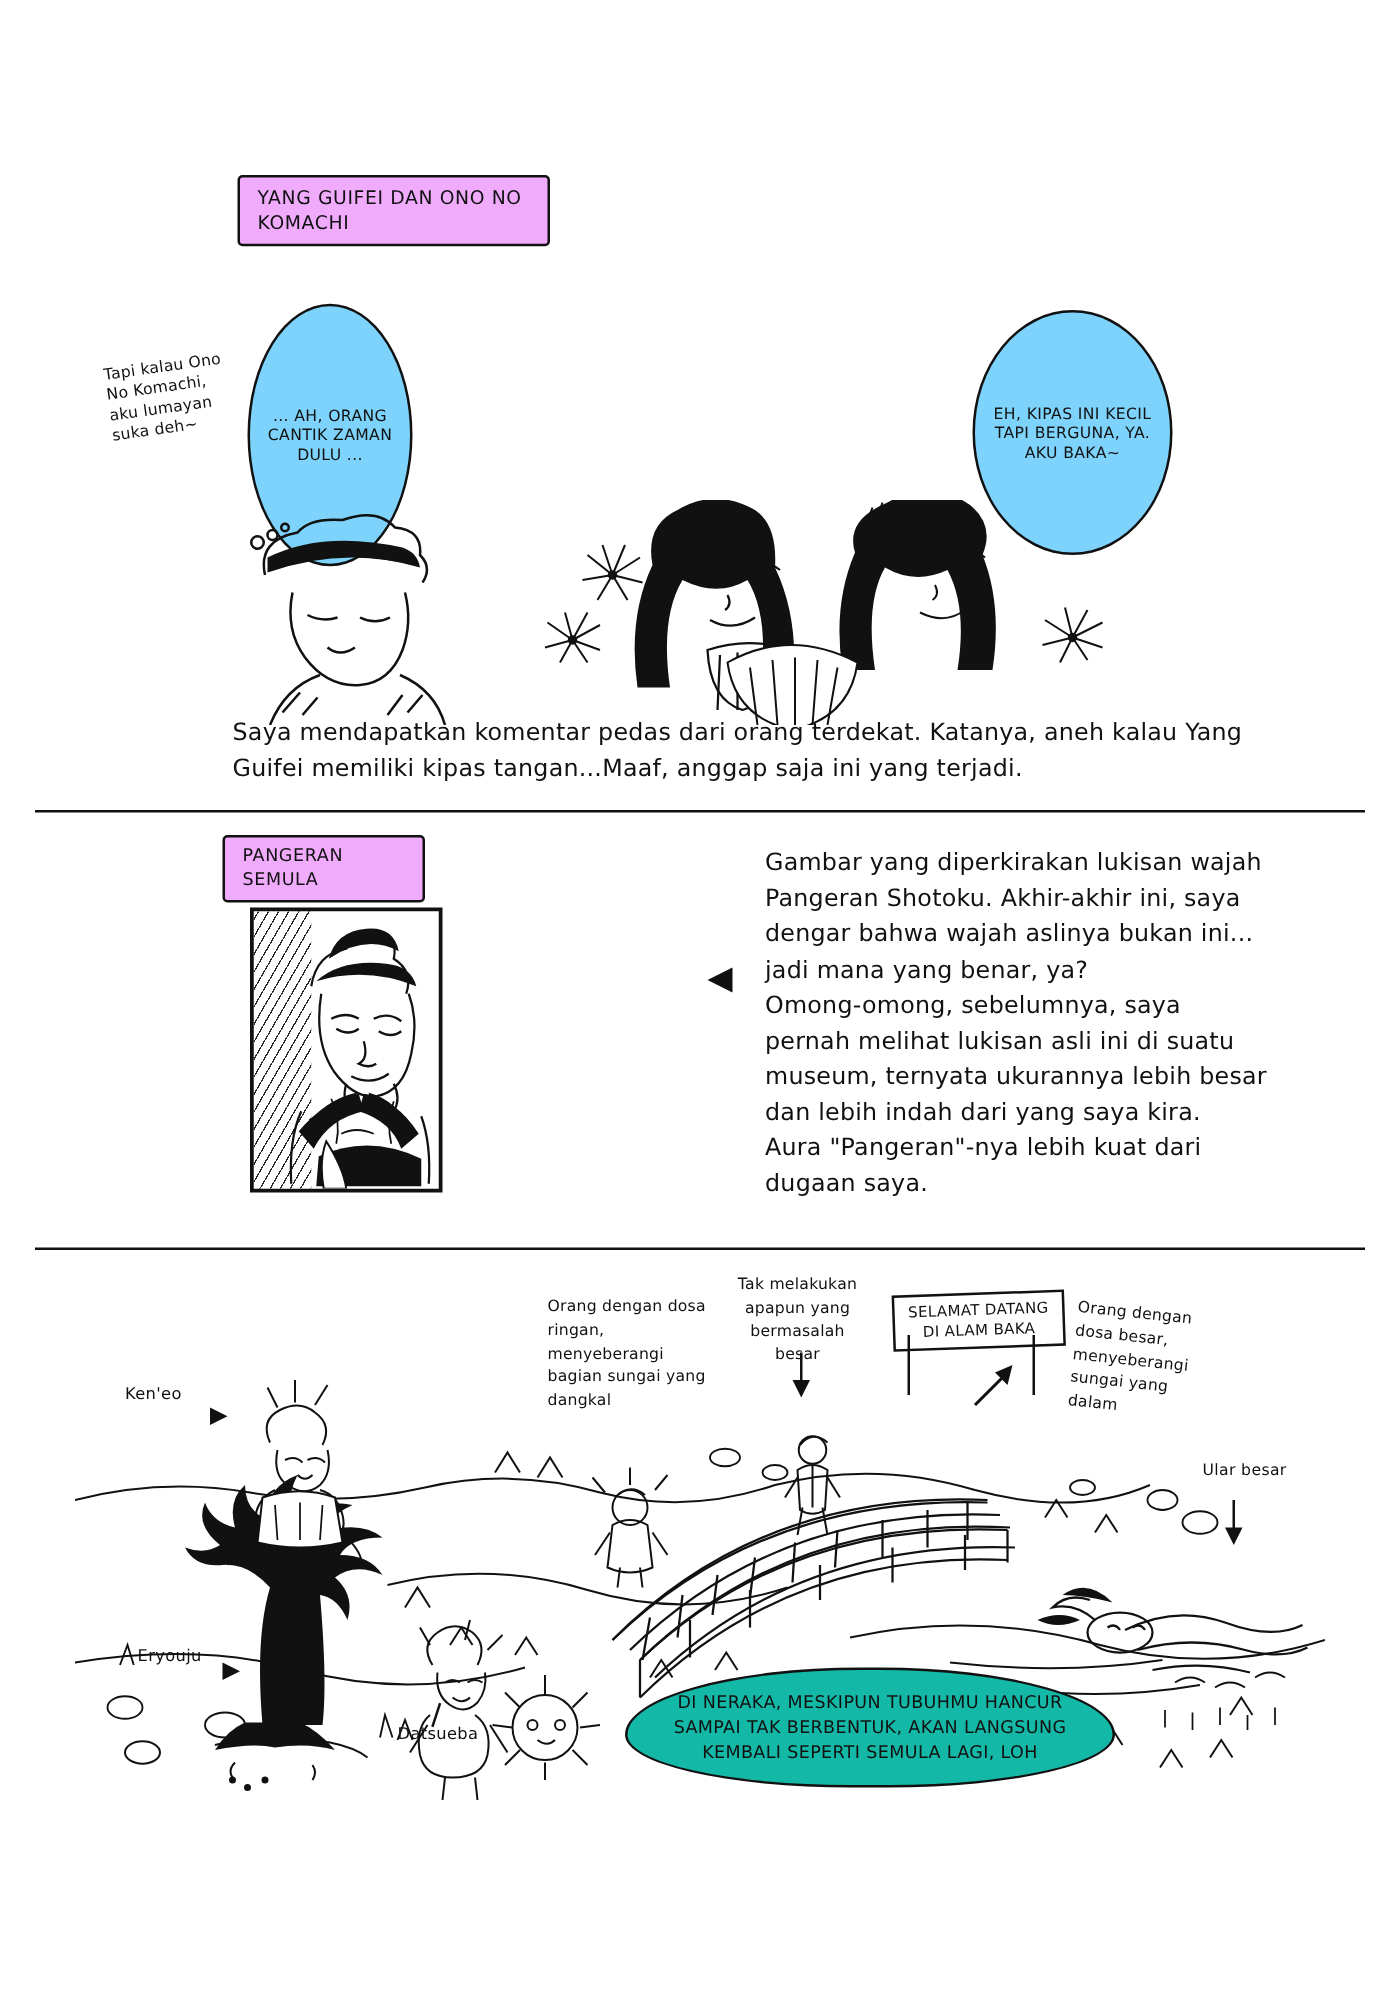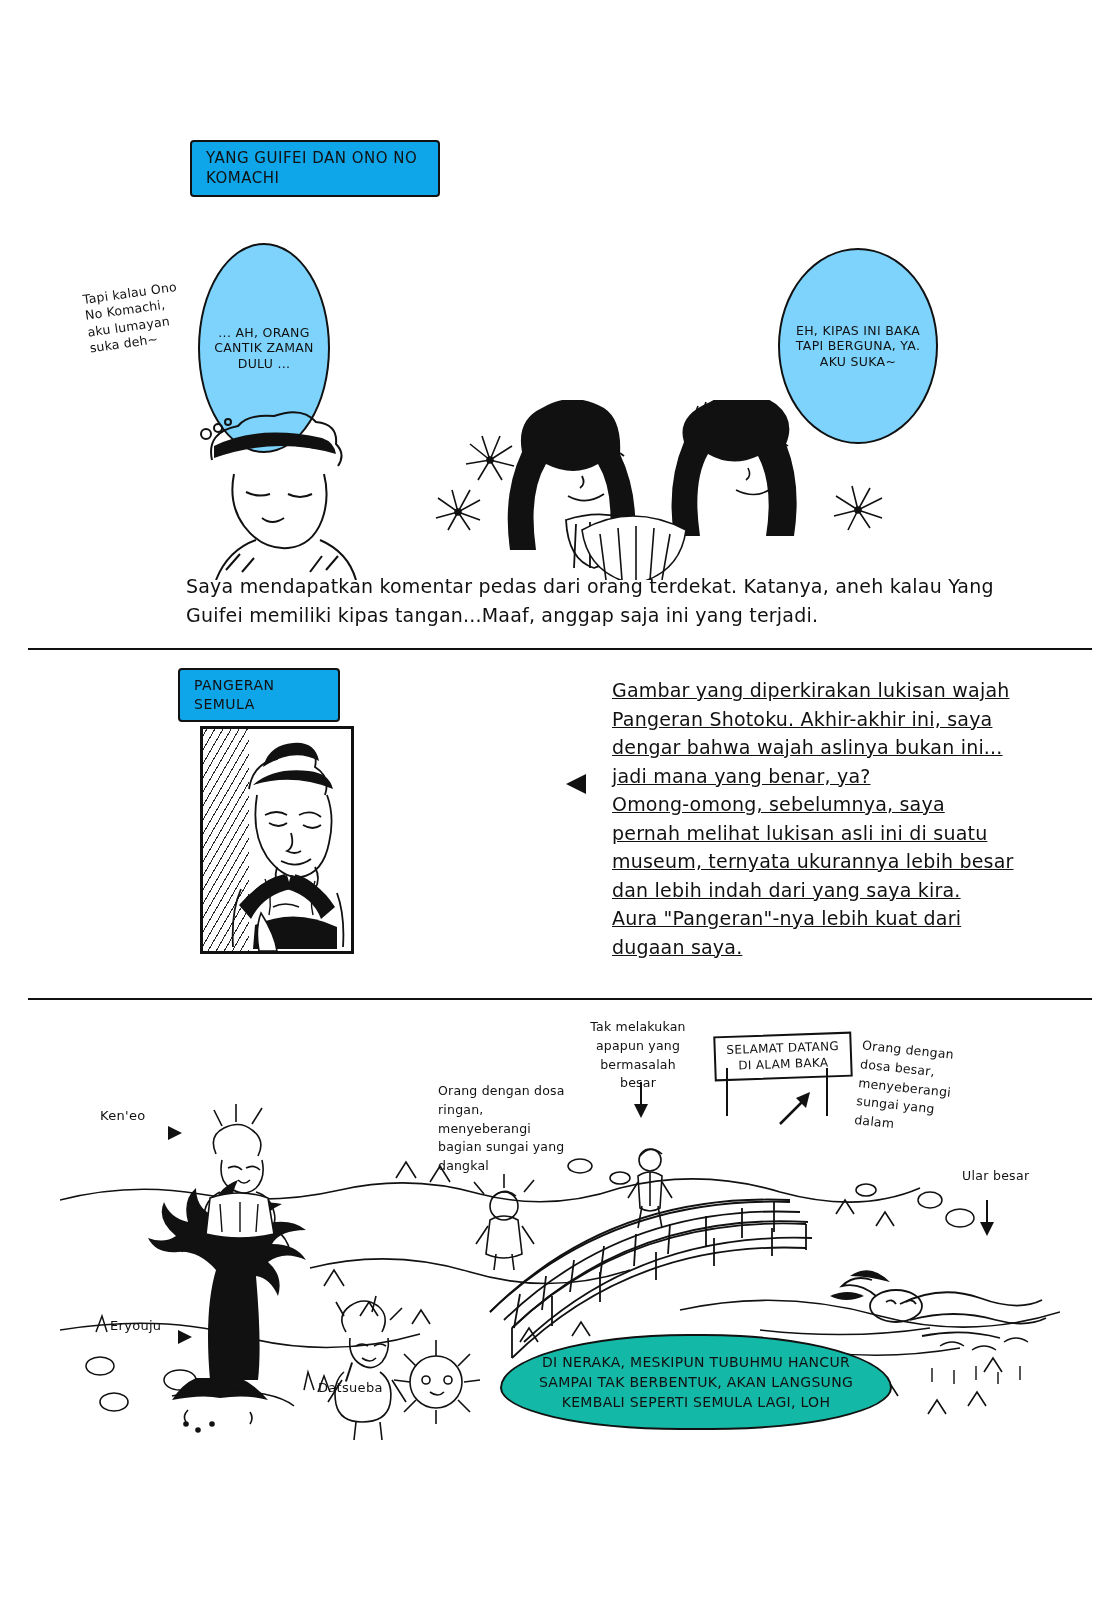--- a/index.html
+++ b/index.html
@@ -21,21 +21,21 @@
   }
   
   .abs { position: absolute; }
   .caption-box {
     border: 2px solid #111;
     border-radius: 4px;
     padding: 6px 14px;
     font-size: 15px;
     line-height: 1.35;
     letter-spacing: .5px;
-    background: #0ea5e9;
+    background: #f0abfc;
     text-align: left;
   }
   .divider {
     position: absolute;
     left: 28px;
     right: 28px;
     height: 2px;
     background: #111;
   }
   .narration {
@@ -146,21 +146,21 @@
 
   <div class="abs" style="left:190px; top:140px;">
     <div class="caption-box" style="width:218px;">YANG GUIFEI DAN ONO NO KOMACHI</div>
   </div>
 
   <div class="small-note rot-note" style="left:86px; top:285px; width:98px;">Tapi kalau Ono No Komachi, aku lumayan suka deh~</div>
 
   <div class="bubble" style="left:198px; top:243px; width:132px; height:210px;">... AH, ORANG CANTIK ZAMAN DULU ...</div>
 
 
-  <div class="bubble" style="left:778px; top:248px; width:160px; height:196px;">EH, KIPAS INI BAKA TAPI BERGUNA, YA. AKU SUKA~</div>
+  <div class="bubble" style="left:778px; top:248px; width:160px; height:196px;">EH, KIPAS INI KECIL TAPI BERGUNA, YA. AKU BAKA~</div>
 
   <svg class="abs" style="left:190px; top:400px;" width="770" height="180" viewBox="0 0 770 180">
 
     <g fill="none" stroke="#111" stroke-width="2">
       <path d="M22 60 q-6 -28 26 -34 q10 -12 36 -10 q28 -10 42 6 q22 2 20 22 q10 10 2 22"></path>
       <path d="M30 52 q40 -14 96 -4"></path>
       <path d="M44 74 q-6 30 10 52 q18 24 44 22 q24 -2 34 -28 q8 -22 2 -46"></path>
       <path d="M56 92 q12 6 24 2"></path>
       <path d="M98 94 q12 6 24 0"></path>
       <path d="M72 118 q10 8 22 0"></path>
@@ -253,21 +253,21 @@
         <path d="M62 150 q8 18 4 36 M112 152 q-6 18 -2 34"></path>
         <path d="M70 178 q12 -6 26 0"></path>
       </g>
       <path d="M58 184 q14 22 16 38 h-18 q-4 -22 2 -38z" fill="#fff" stroke="#111" stroke-width="1.6"></path>
     </svg>
   </div>
 
 
   <div class="arrow-l" style="left:566px; top:774px;"></div>
 
-  <div class="narration abs" style="left:612px; top:676px; width:404px; white-space:pre-line;text-decoration:underline;">Gambar yang diperkirakan lukisan wajah Pangeran Shotoku. Akhir-akhir ini, saya dengar bahwa wajah aslinya bukan ini... jadi mana yang benar, ya?
+  <div class="narration abs" style="left:612px; top:676px; width:404px; white-space:pre-line;">Gambar yang diperkirakan lukisan wajah Pangeran Shotoku. Akhir-akhir ini, saya dengar bahwa wajah aslinya bukan ini... jadi mana yang benar, ya?
 Omong-omong, sebelumnya, saya pernah melihat lukisan asli ini di suatu museum, ternyata ukurannya lebih besar dan lebih indah dari yang saya kira.
 Aura "Pangeran"-nya lebih kuat dari dugaan saya.</div>
 
   <div class="divider" style="top:998px;"></div>
 
 
   <svg class="abs" style="left:60px; top:1080px;" width="1000" height="400" viewBox="0 0 1000 400">
 
     <g fill="none" stroke="#111" stroke-width="1.6">
       <path d="M0 120 q70 -18 140 -6 q70 12 140 -4 q70 -16 140 4 q70 18 140 -6 q80 -20 160 4 q80 22 140 -4"></path>
@@ -398,21 +398,21 @@
 
   <div class="tiny-label" style="left:100px; top:1108px;">Ken'eo</div>
   <div class="arrow-r" style="left:168px; top:1126px;"></div>
 
   <div class="tiny-label" style="left:110px; top:1318px;">Eryouju</div>
   <div class="arrow-r" style="left:178px; top:1330px;"></div>
 
   <div class="tiny-label" style="left:318px; top:1380px;">Datsueba</div>
   <div class="line" style="left:348px; top:1362px; width:2px; height:20px; transform:rotate(18deg);"></div>
 
-  <div class="small-note" style="left:438px; top:1082px; width:130px; line-height:1.5;">Orang dengan dosa ringan, menyeberangi bagian sungai yang dangkal</div>
+  <div class="small-note" style="left:438px; top:1036px; width:130px; line-height:1.5;">Orang dengan dosa ringan, menyeberangi bagian sungai yang dangkal</div>
 
   <div class="small-note" style="left:588px; top:1018px; width:100px; line-height:1.5; text-align:center;">Tak melakukan apapun yang bermasalah besar</div>
   <div class="line" style="left:640px; top:1082px; width:2px; height:26px;"></div>
   <div class="arrow-d" style="left:634px; top:1104px;"></div>
 
   <div class="sign" style="left:714px; top:1034px; width:118px;">SELAMAT DATANG DI ALAM BAKA</div>
   <div class="line" style="left:726px; top:1068px; width:2px; height:48px;"></div>
   <div class="line" style="left:826px; top:1068px; width:2px; height:48px;"></div>
 
   <div class="small-note rot-note2" style="left:858px; top:1042px; width:112px; line-height:1.5;">Orang dengan dosa besar, menyeberangi sungai yang dalam</div>

